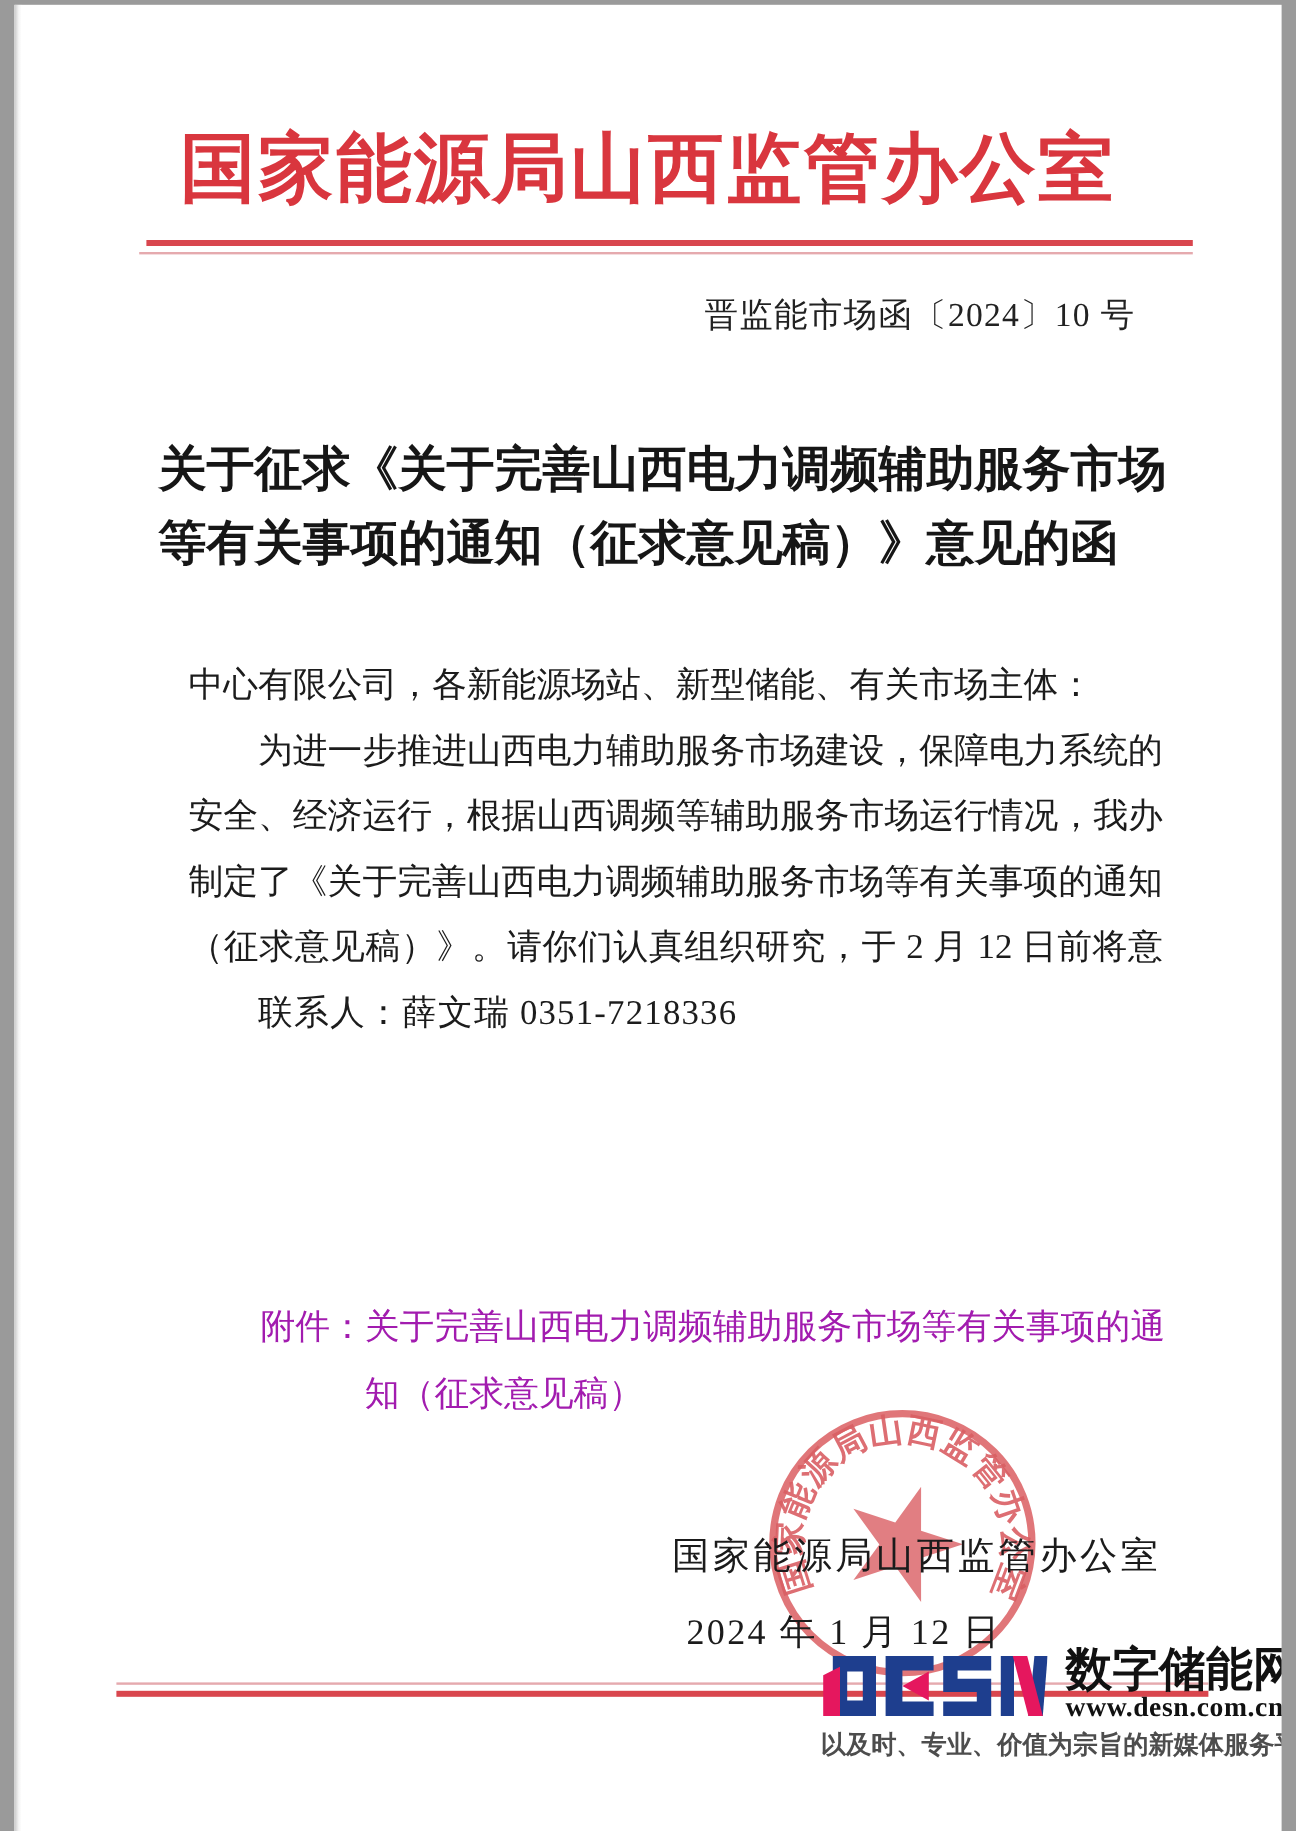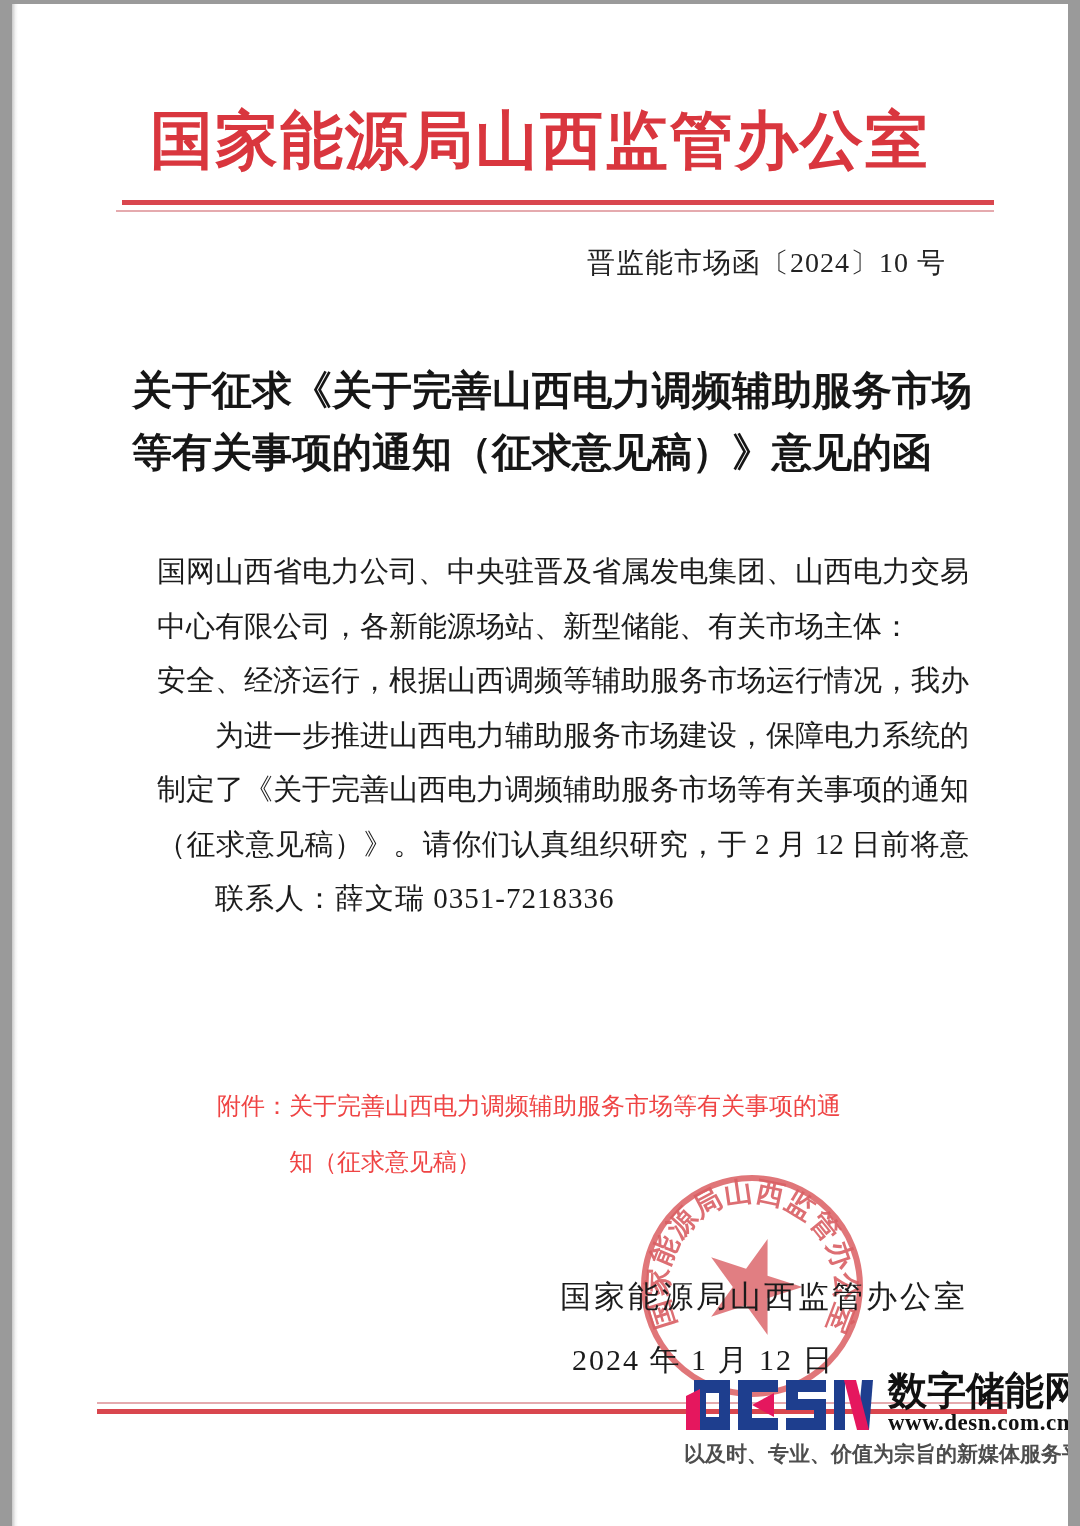--- a/index.html
+++ b/index.html
@@ -57,21 +57,21 @@
     white-space:normal;
     text-align:justify;
     text-align-last:justify;
     overflow:hidden;
   }
   .line.ind{text-indent:58px;}
   .contact{letter-spacing:1px;}
   
   .attachment{
     position:absolute;top:1074px;left:205px;width:780px;
-    font-size:24px;color:#ef4444;display:flex;
+    font-size:29px;color:#a21caf;display:flex;
   }
   .attachment .att-label{white-space:nowrap;line-height:56px;}
   .attachment .att-lines .line{line-height:56px;height:56px;}
   
   .seal{
     position:absolute;left:624px;top:1166px;width:232px;height:232px;
     opacity:0.88;
     pointer-events:none;
   }
   
@@ -125,24 +125,23 @@
   <div class="rule-thin-top"></div>
 
   <div class="doc-number">晋监能市场函〔2024〕10 号</div>
 
   <div class="letter-title">
     <div>关于征求《关于完善山西电力调频辅助服务市场</div>
     <div>等有关事项的通知（征求意见稿）》意见的函</div>
   </div>
 
   <div class="body-block">
-    <div class="line just">国网山西省电力公司、中央驻晋及省属发电集团、山西电力交易</div>
     <div class="line">中心有限公司，各新能源场站、新型储能、有关市场主体：</div>
+    <div class="line just ind">为进一步推进山西电力辅助服务市场建设，保障电力系统的</div>
     <div class="line just">安全、经济运行，根据山西调频等辅助服务市场运行情况，我办</div>
-    <div class="line just ind">为进一步推进山西电力辅助服务市场建设，保障电力系统的</div>
     <div class="line just">制定了《关于完善山西电力调频辅助服务市场等有关事项的通知</div>
     <div class="line just">（征求意见稿）》。请你们认真组织研究，于 2 月 12 日前将意见</div>
     <div class="line ind contact">联系人：薛文瑞  0351-7218336</div>
   </div>
 
   <div class="attachment">
     <div class="att-label">附件：</div>
     <div class="att-lines">
       <div class="line">关于完善山西电力调频辅助服务市场等有关事项的通</div>
       <div class="line">知（征求意见稿）</div>

